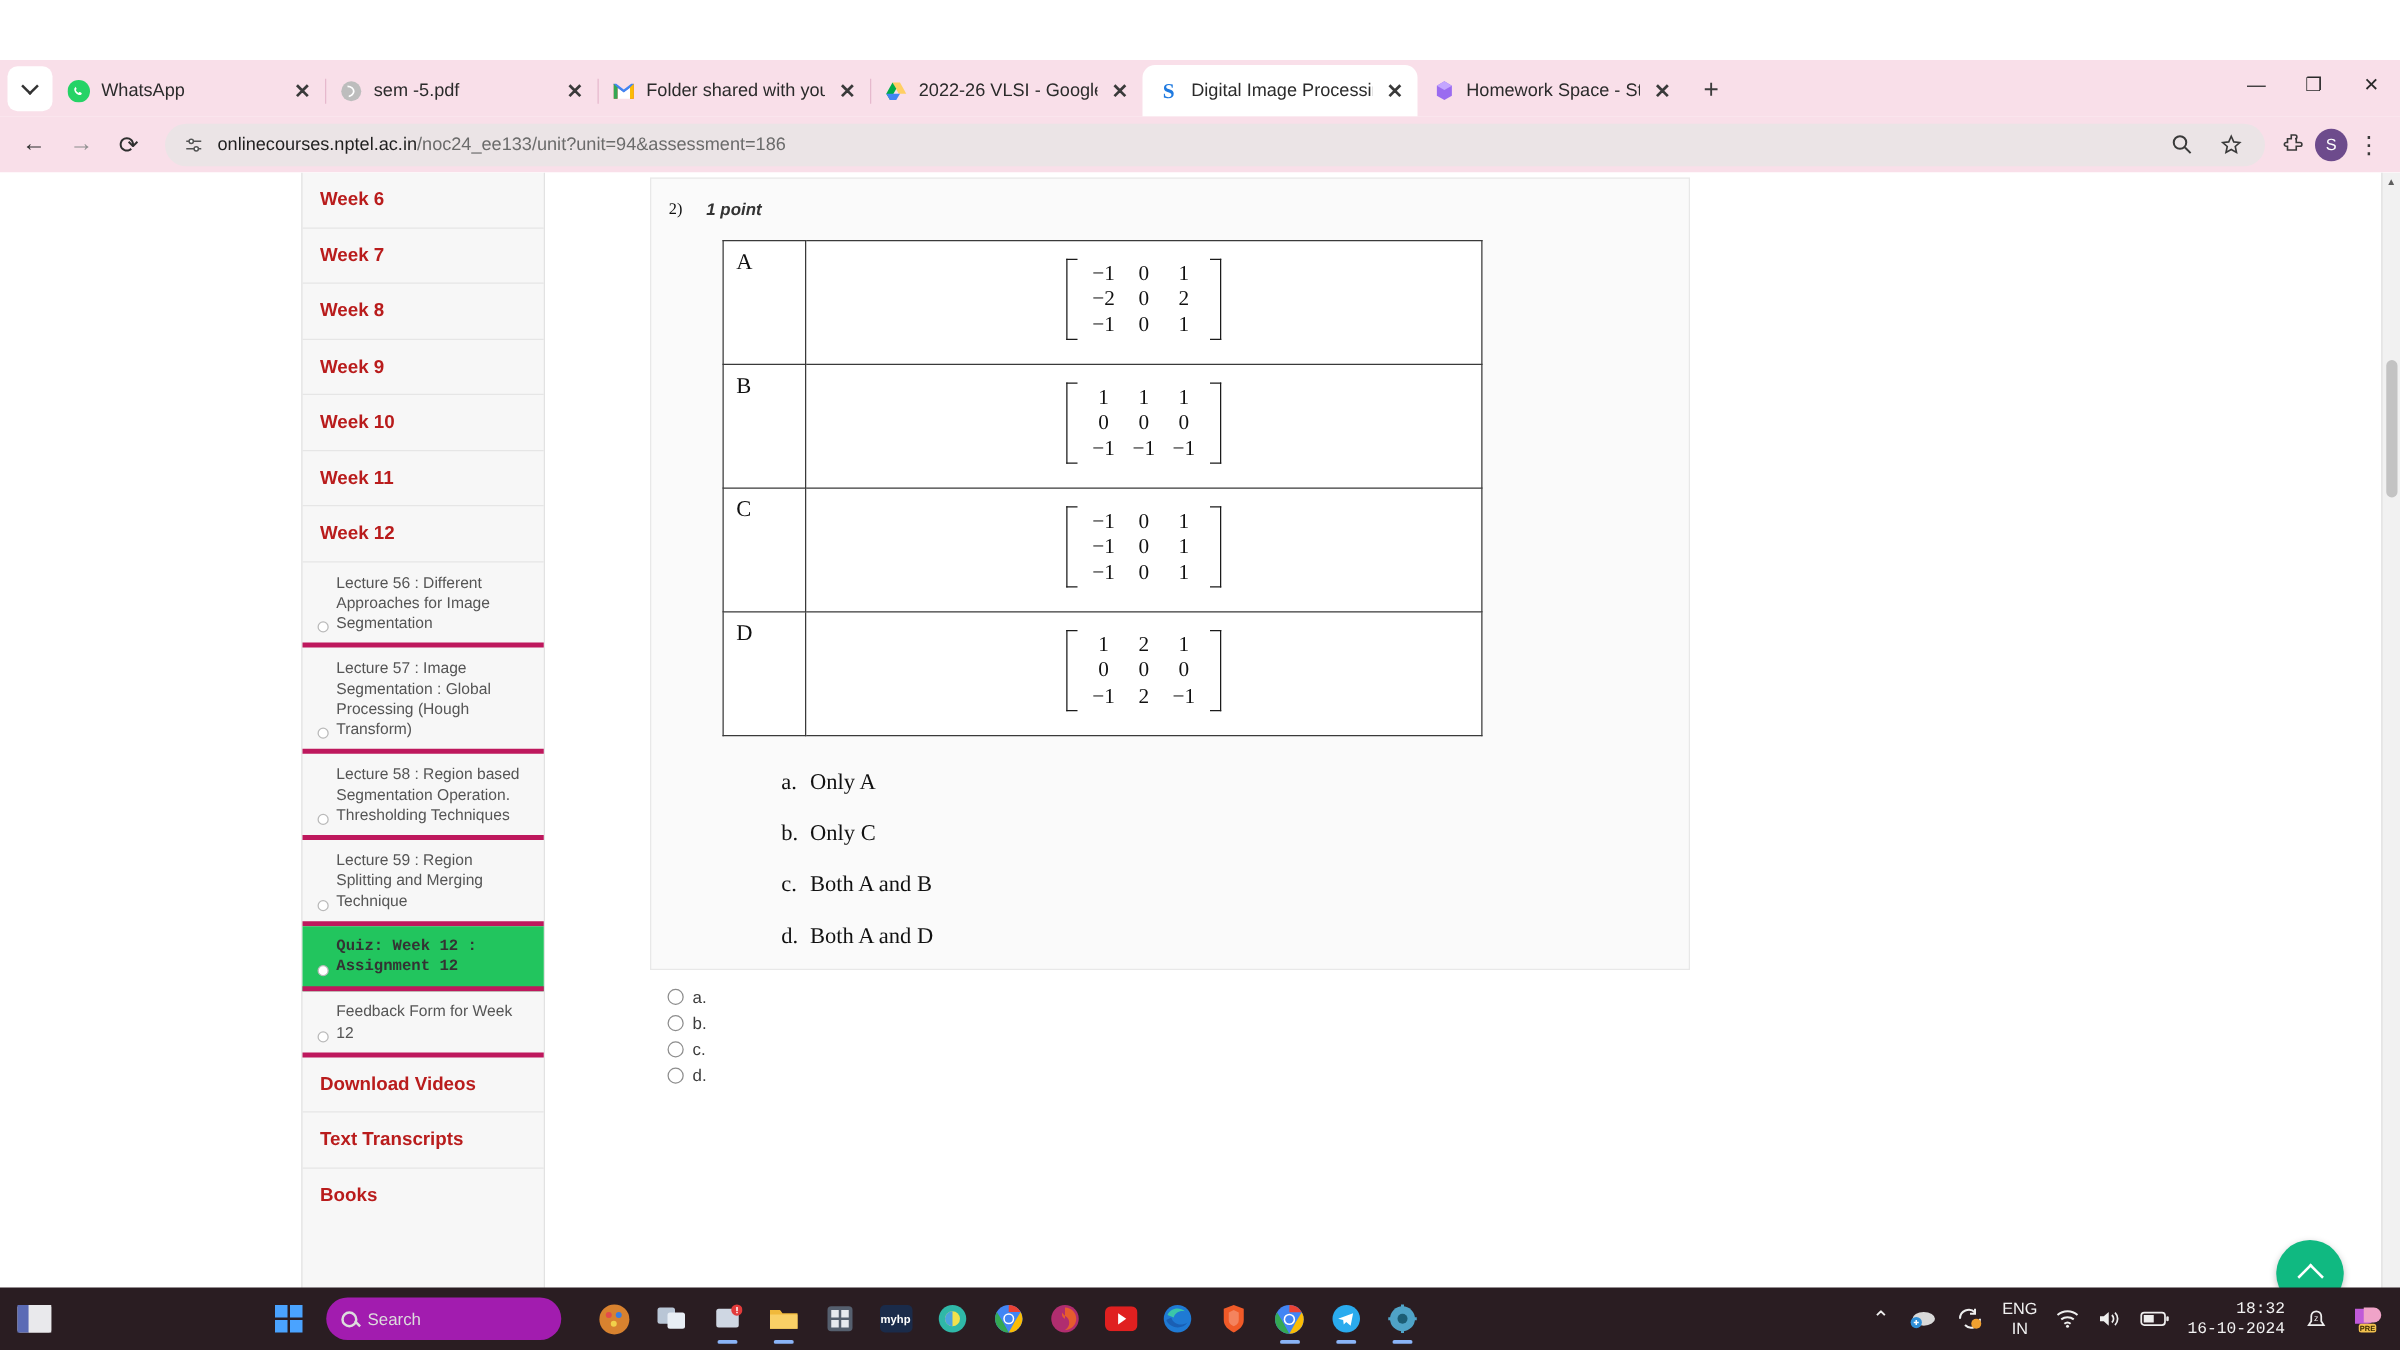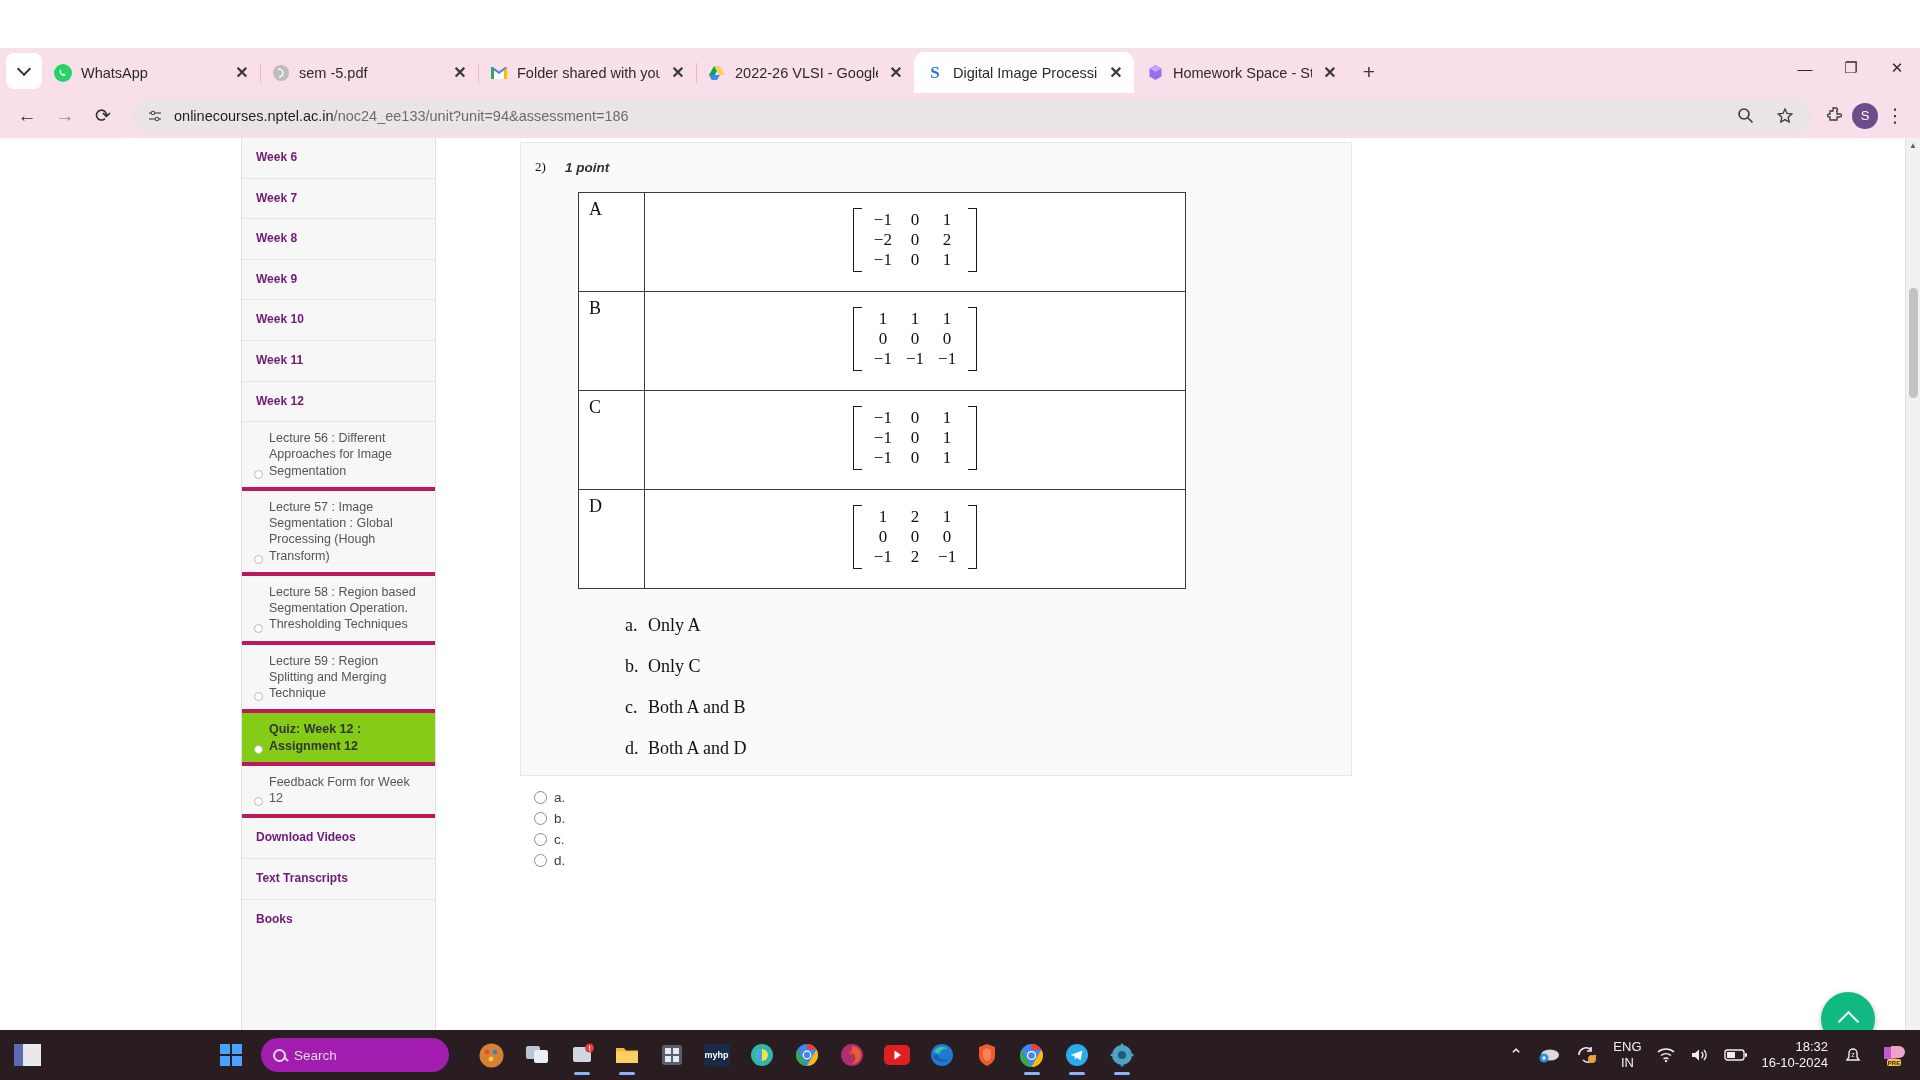--- a/index.html
+++ b/index.html
@@ -89,28 +89,28 @@
 
   .content-wrap { flex: 1 1 auto; display: flex; position: relative; }
 
   
   .sidebar {
     width: 195px; margin-left: 241px; background: #f7f7f7;
     border-left: 1px solid #e2e2e2; border-right: 1px solid #e2e2e2;
     flex: 0 0 195px; padding-bottom: 6px;
   }
   .side-week {
-    padding: 12px 14px; font-size: 12px; font-weight: bold; color: #701a75;
+    padding: 12px 14px; font-size: 15px; font-weight: bold; color: #b91c1c;
     border-bottom: 1px solid #e6e6e6; line-height: 1.3;
   }
   .side-lec {
     padding: 8px 12px 8px 12px; font-size: 12.5px; color: #555; line-height: 1.3;
     border-bottom: 4px solid #be185d; display: flex; gap: 6px; align-items: flex-end;
   }
-  .side-lec.active { background: #84cc16; font-weight: bold; color: #333; }
+  .side-lec.active { background: #22c55e; font-weight: bold; color: #333; font-family: Liberation Mono, monospace; }
   .radio-s { width: 9px; height: 9px; border: 1px solid #b9b9b9; border-radius: 50%;
              flex: 0 0 9px; margin-top: 4px; background: #fff; }
 
   
   .main { flex: 1 1 auto; position: relative; padding-left: 84px; }
   .qcard { width: 832px; background: #fafafa; border: 1px solid #e8e8e8;
            margin-top: 4px; position: relative; padding: 14px 0 10px 0; }
   .qhead { display: flex; align-items: flex-start; padding: 0 14px; }
   .qnum { font-family: "Liberation Serif", serif; font-size: 13px; color: #111; width: 30px;
           padding-top: 2px; }
@@ -179,21 +179,21 @@
   .searchbox { width: 188px; height: 34px; background: #a21caf; border-radius: 17px;
                display: flex; align-items: center; padding: 0 12px; gap: 8px; margin-left: 6px; }
   .searchbox span { color: #ddd; font-size: 13.5px; }
   .mag { width: 13px; height: 13px; border: 2px solid #ddd; border-radius: 50%; position: relative; flex:0 0 13px; }
   .mag::after { content:""; position:absolute; width: 6px; height: 2px; background: #ddd;
                 transform: rotate(45deg); right: -5px; bottom: 0; }
 
   .tb-right { margin-left: auto; display: flex; align-items: center; gap: 14px; padding-right: 14px; }
   .tbr-icon { display: flex; align-items: center; justify-content: center; color: #eee; font-size: 15px; }
   .lang { color: #f2f2f2; font-size: 13px; text-align: center; line-height: 1.25; }
-  .clock { color: #f2f2f2; font-size: 13px; text-align: right; line-height: 1.25; }
+  .clock { color: #f2f2f2; font-size: 13px; text-align: right; line-height: 1.25; font-family: Liberation Mono, monospace; }
 
   .sq { width: 22px; height: 22px; border-radius: 4px; display:flex; align-items:center;
         justify-content:center; font-size: 12px; color:#fff; }
 </style>
 </head>
 <body>
 
 <div class="browser">
 
   <div class="tabstrip">

